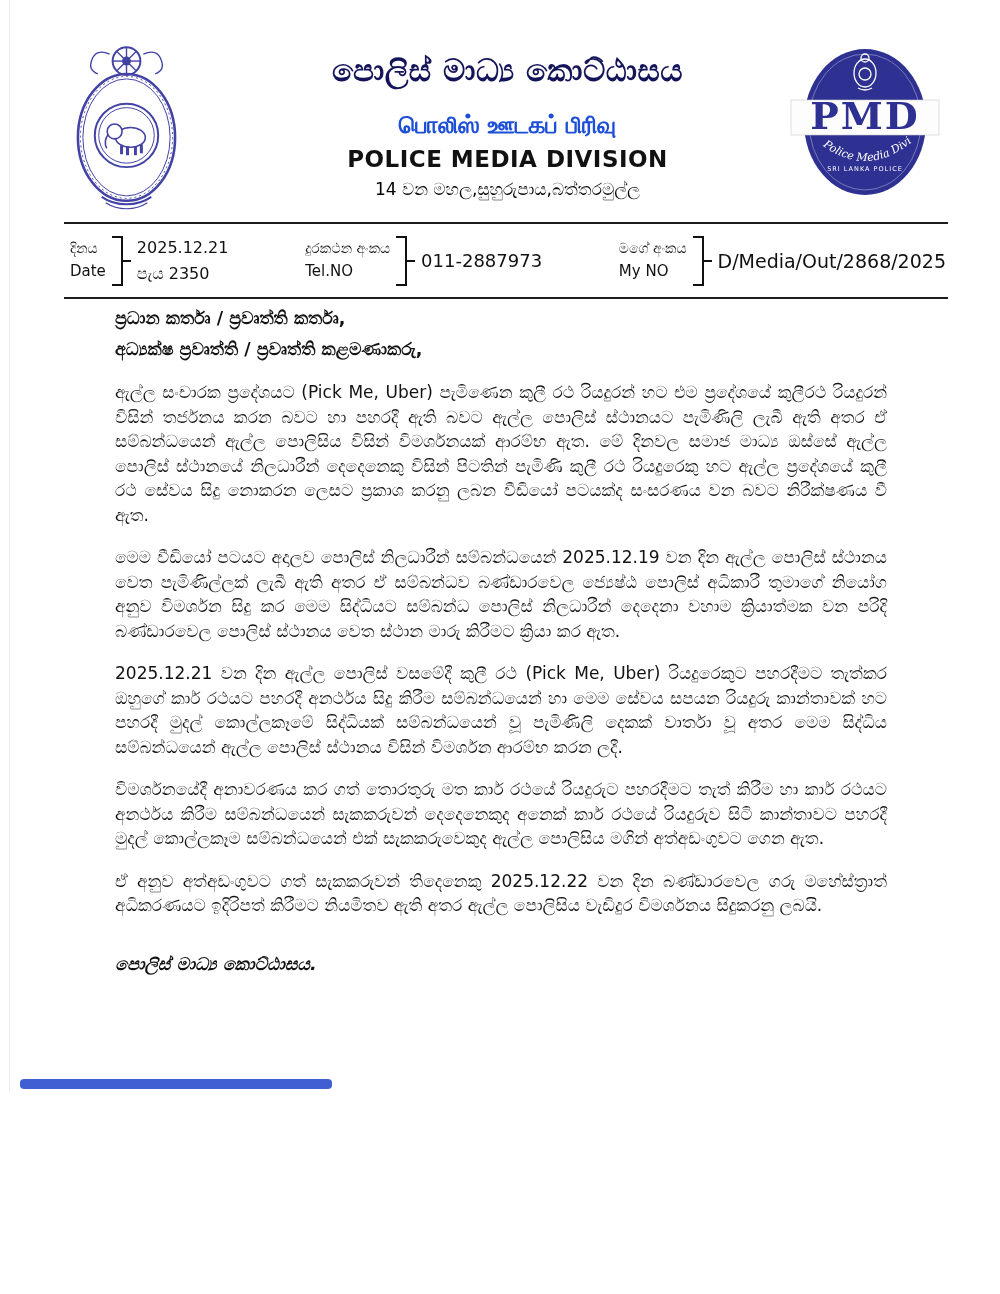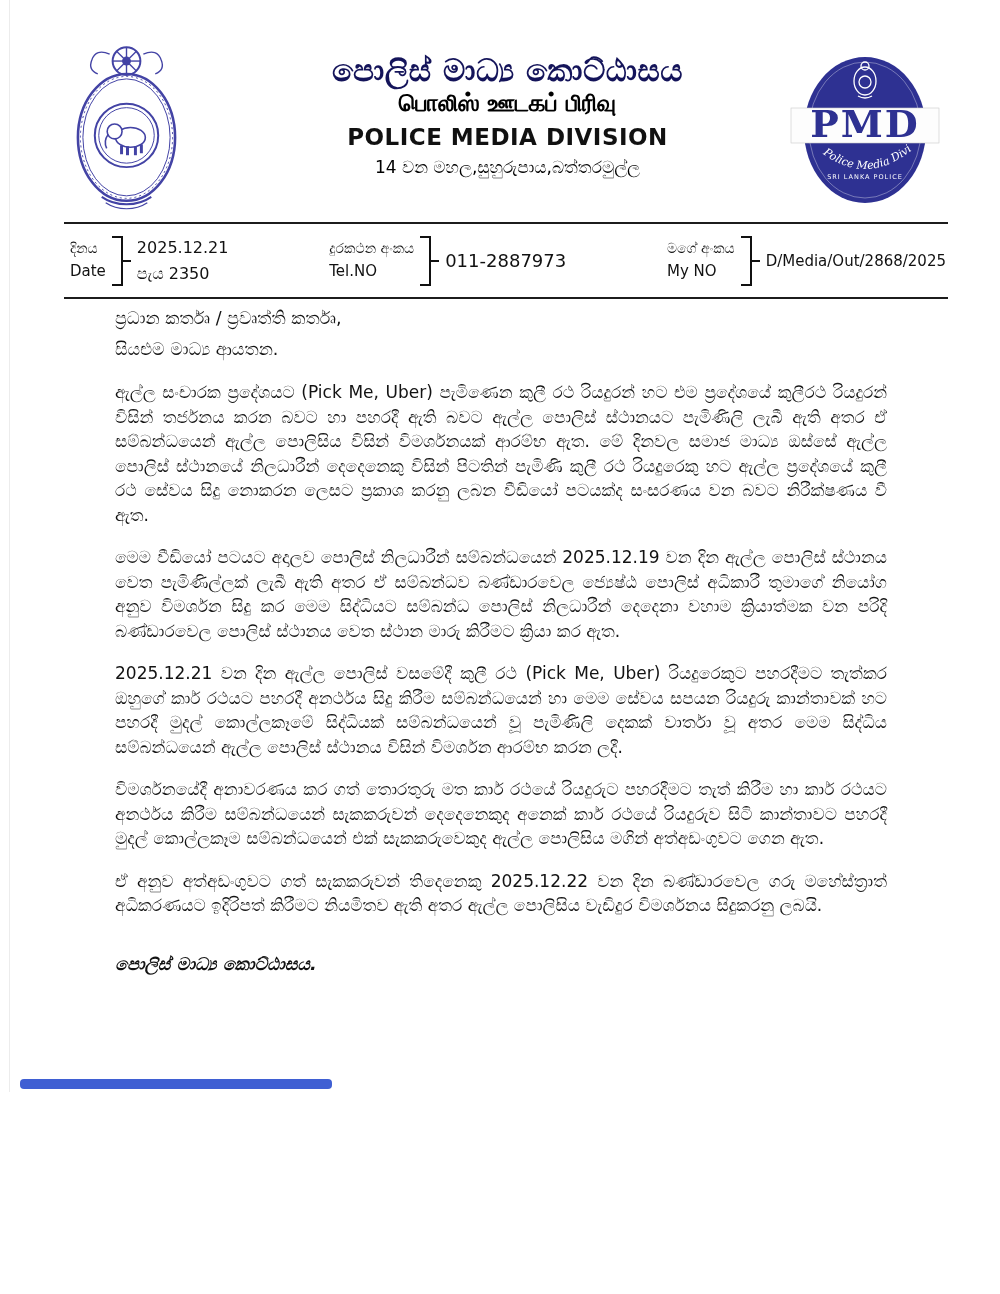--- a/index.html
+++ b/index.html
@@ -13,24 +13,24 @@
     background:#ffffff;overflow:hidden;
     font-family:"DejaVu Sans","Liberation Sans",sans-serif;color:#131313;
   }
   .scan-edge{position:absolute;left:9px;top:0;bottom:0;width:1px;background:#ececec;}
 
   
   .header{position:absolute;top:30px;left:0;right:0;height:182px;}
   .crest{position:absolute;left:70px;top:6px;}
   .header-center{position:absolute;left:240px;right:225px;top:0;text-align:center;}
   .h-title{font-size:31px;font-weight:bold;color:#14145a;margin-top:22px;letter-spacing:.5px;}
-  .h-tamil{font-size:24px;color:#000000;margin-top:0;font-weight:bold;}
+  .h-tamil{font-size:24px;color:#1d4ed8;margin-top:22px;font-weight:bold;}
   .h-en{font-size:23px;color:#111;margin-top:7px;font-weight:bold;letter-spacing:.5px;}
   .h-addr{font-size:17px;color:#000000;margin-top:7px;}
-  .pmd{position:absolute;right:60px;top:16px;}
+  .pmd{position:absolute;right:60px;top:8px;}
 
   
   .infobar{
     position:absolute;top:222px;left:64px;width:884px;box-sizing:border-box;
     border-top:2px solid #1c1c1c;border-bottom:2px solid #1c1c1c;
     padding:11px 2px 11px 6px;
     display:flex;align-items:center;justify-content:space-between;
   }
   .ib-group{display:flex;align-items:center;}
   .ib-labels{font-size:14px;line-height:1.55;color:#111;text-align:left;}
@@ -39,26 +39,26 @@
     width:9px;height:46px;margin-left:6px;flex:none;position:relative;
     border-top:2.5px solid #111;border-right:2.5px solid #111;border-bottom:2.5px solid #111;
   }
   .bracket::after{
     content:"";position:absolute;top:50%;right:-10px;width:10px;margin-top:-1px;
     border-top:2.5px solid #111;
   }
   .ib-value{margin-left:14px;color:#111;}
   .ib-value.two-line{font-size:16px;line-height:1.6;}
   .ib-value.tel{font-size:18px;text-align:right;}
-  .ib-value.myno{font-size:15px;}
+  .ib-value.myno{font-size:19px;}
   .ib-value.email{font-size:16px;}
 
   
   .body-text{position:absolute;left:115px;width:772px;top:300px;}
-  .recipient{font-weight:normal;font-size:17.5px;line-height:25px;margin:6px 0 0 0;}
+  .recipient{font-weight:bold;font-size:17.5px;line-height:25px;margin:6px 0 0 0;}
   .subject{
     color:var(--subject-red,#e8211d);font-weight:bold;font-size:17.5px;
     line-height:27px;margin:24px 0 0 0;text-align:justify;
   }
   .para{font-size:17px;line-height:24.5px;margin:18px 0 0 0;text-align:justify;}
   .signature{font-weight:bold;font-size:17.5px;margin:36px 0 0 0;font-style:italic;}
 
   .footer-bar{
     position:absolute;left:20px;bottom:3px;width:312px;height:10px;
     background:var(--footer-bar-blue,#3f5fd3);border-radius:4px;
@@ -172,21 +172,21 @@
         <div class="en">My NO</div>
       </div>
       <div class="bracket"></div>
       <div class="ib-value myno">D/Media/Out/2868/2025</div>
     </div>
 
   </div>
 
   <div class="body-text">
     <div class="recipient">ප්‍රධාන කර්තෘ / ප්‍රවෘත්ති කර්තෘ,</div>
-    <div class="recipient">සියළුම මාධ්‍ය ආයතන.</div>
+    <div class="recipient">අධ්‍යක්ෂ ප්‍රවෘත්ති / ප්‍රවෘත්ති කළමණාකරු,</div>
 
 
     <p class="para">ඇල්ල සංචාරක ප්‍රදේශයට (Pick Me, Uber) පැමිණෙන කුලී රථ රියදුරන් හට එම ප්‍රදේශයේ කුලීරථ රියදුරන් විසින් තර්ජනය කරන බවට හා පහරදී ඇති බවට ඇල්ල පොලිස් ස්ථානයට පැමිණිලි ලැබී ඇති අතර ඒ සම්බන්ධයෙන් ඇල්ල පොලිසිය විසින් විමර්ශනයක් ආරම්භ ඇත. මේ දිනවල සමාජ මාධ්‍ය ඔස්සේ ඇල්ල පොලිස් ස්ථානයේ නිලධාරීන් දෙදෙනෙකු විසින් පිටතින් පැමිණි කුලී රථ රියදුරෙකු හට ඇල්ල ප්‍රදේශයේ කුලී රථ සේවය සිදු නොකරන ලෙසට ප්‍රකාශ කරනු ලබන වීඩියෝ පටයක්ද සංසරණය වන බවට නිරීක්ෂණය වී ඇත.</p>
     <p class="para">මෙම වීඩියෝ පටයට අදාලව පොලිස් නිලධාරීන් සම්බන්ධයෙන් 2025.12.19 වන දින ඇල්ල පොලිස් ස්ථානය වෙත පැමිණිල්ලක් ලැබී ඇති අතර ඒ සම්බන්ධව බණ්ඩාරවෙල ජ්‍යෙෂ්ඨ පොලිස් අධිකාරී තුමාගේ නියෝග අනුව විමර්ශන සිදු කර මෙම සිද්ධියට සම්බන්ධ පොලිස් නිලධාරීන් දෙදෙනා වහාම ක්‍රියාත්මක වන පරිදි බණ්ඩාරවෙල පොලිස් ස්ථානය වෙත ස්ථාන මාරු කිරීමට ක්‍රියා කර ඇත.</p>
     <p class="para">2025.12.21 වන දින ඇල්ල පොලිස් වසමේදී කුලී රථ (Pick Me, Uber) රියදුරෙකුට පහරදීමට තැත්කර ඔහුගේ කාර් රථයට පහරදී අනර්ථය සිදු කිරීම සම්බන්ධයෙන් හා මෙම සේවය සපයන රියදුරු කාන්තාවක් හට පහරදී මුදල් කොල්ලකෑමේ සිද්ධියක් සම්බන්ධයෙන් වූ පැමිණිලි දෙකක් වාර්තා වූ අතර මෙම සිද්ධිය සම්බන්ධයෙන් ඇල්ල පොලිස් ස්ථානය විසින් විමර්ශන ආරම්භ කරන ලදී.</p>
     <p class="para">විමර්ශනයේදී අනාවරණය කර ගත් තොරතුරු මත කාර් රථයේ රියදුරුට පහරදීමට තැත් කිරීම හා කාර් රථයට අනර්ථය කිරීම සම්බන්ධයෙන් සැකකරුවන් දෙදෙනෙකුද අනෙක් කාර් රථයේ රියදුරුව සිටි කාන්තාවට පහරදී මුදල් කොල්ලකෑම සම්බන්ධයෙන් එක් සැකකරුවෙකුද ඇල්ල පොලිසිය මගින් අත්අඩංගුවට ගෙන ඇත.</p>
     <p class="para">ඒ අනුව අත්අඩංගුවට ගත් සැකකරුවන් තිදෙනෙකු 2025.12.22 වන දින බණ්ඩාරවෙල ගරු මහේස්ත්‍රාත් අධිකරණයට ඉදිරිපත් කිරීමට නියමිතව ඇති අතර ඇල්ල පොලිසිය වැඩිදුර විමර්ශනය සිදුකරනු ලබයි.</p>
 
     <p class="signature">පොලිස් මාධ්‍ය කොට්ඨාසය.</p>
   </div>

